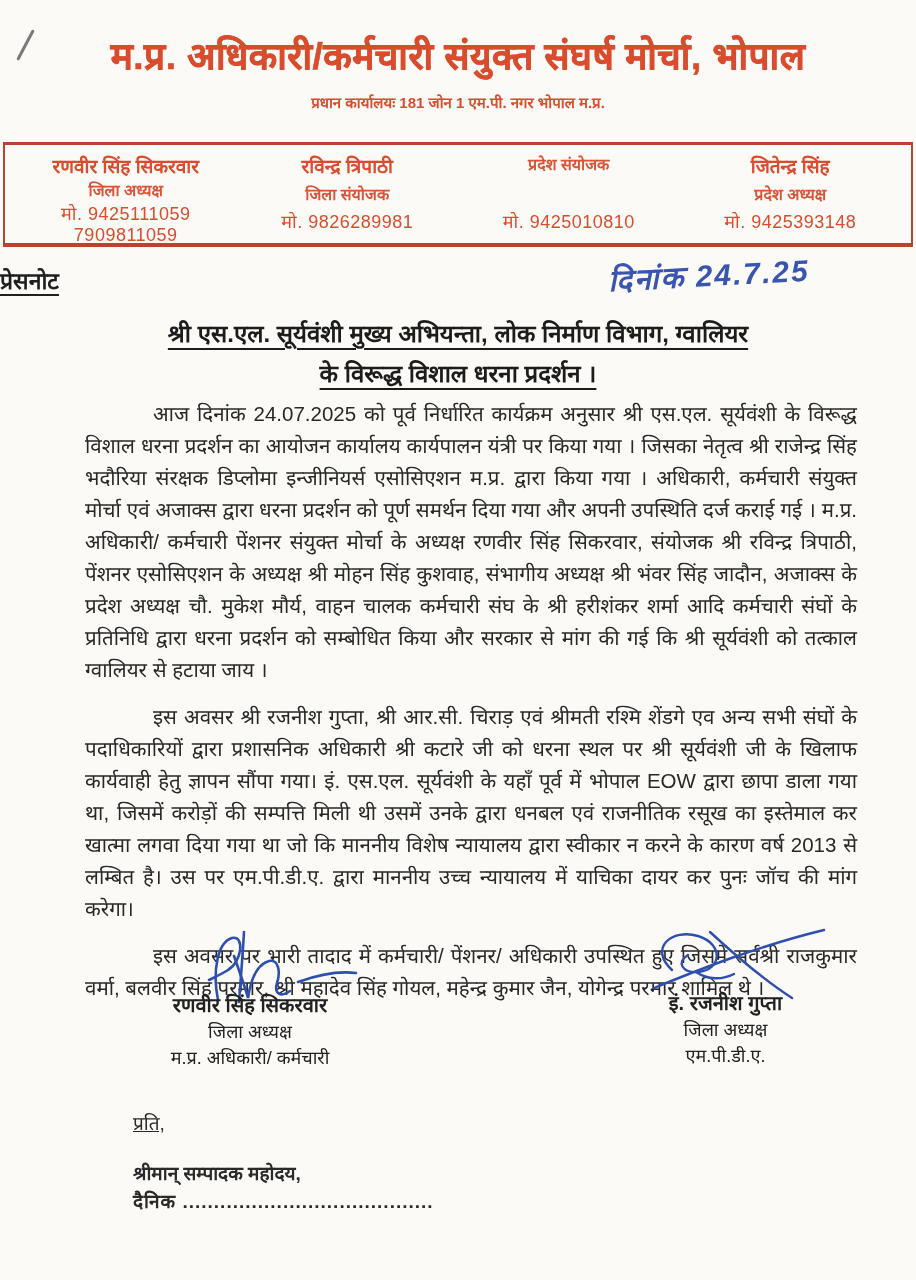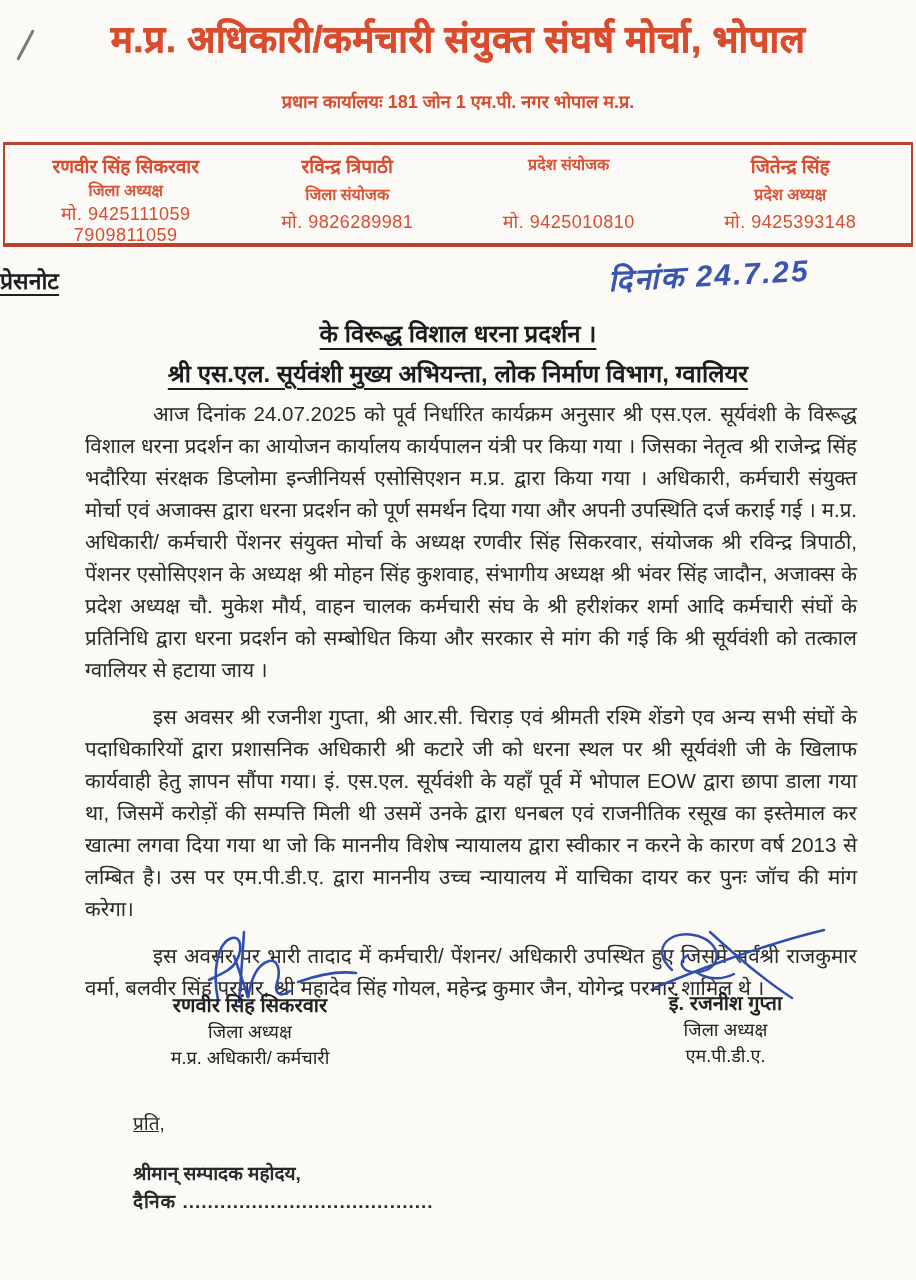--- a/index.html
+++ b/index.html
@@ -20,28 +20,28 @@
     overflow:hidden;
     color:var(--ink);
   }
   
   .pen-mark{
     position:absolute;left:24px;top:28px;width:3px;height:34px;
     background:#5a5a5a;transform:rotate(28deg);border-radius:2px;opacity:.8;
   }
   
   .org-title{
-    position:absolute;top:12px;left:0;width:100%;
+    position:absolute;top:29px;left:0;width:100%;
     text-align:center;font-size:37px;font-weight:bold;
     color:var(--accent);letter-spacing:.5px;
     -webkit-text-stroke:.6px var(--accent);
   }
   .office-lines{
     position:absolute;top:90px;left:0;width:100%;text-align:center;
-    color:var(--accent);font-weight:bold;font-size:18px;line-height:25px;
+    color:var(--accent);font-weight:bold;font-size:15px;line-height:25px;
   }
   .contact-band{
     position:absolute;top:142px;left:3px;right:3px;height:105px;
     border-top:3px solid var(--rule);
     border-bottom:4px solid var(--rule);
     border-left:2px solid var(--rule);
     border-right:2px solid var(--rule);
     display:flex;align-items:stretch;
     padding:8px 10px 10px 10px;
   }
@@ -128,22 +128,22 @@
       <div class="contact-phone">मो. 9425393148</div>
     </div>
   </div>
 
   <div class="pressnote">
     <span>प्रेसनोट</span>
   </div>
   <div class="hand-date">दिनांक 24.7.25</div>
 
   <div class="doc-title">
+    <div><span class="u">श्री एस.एल. सूर्यवंशी मुख्य अभियन्ता, लोक निर्माण विभाग, ग्वालियर</span></div>
     <div><span class="u">के विरूद्ध विशाल धरना प्रदर्शन ।</span></div>
-    <div><span class="u">श्री एस.एल. सूर्यवंशी मुख्य अभियन्ता, लोक निर्माण विभाग, ग्वालियर</span></div>
   </div>
 
   <div class="body-text">
     <p>आज दिनांक 24.07.2025 को पूर्व निर्धारित कार्यक्रम अनुसार श्री एस.एल. सूर्यवंशी के विरूद्ध विशाल धरना प्रदर्शन का आयोजन कार्यालय कार्यपालन यंत्री पर किया गया । जिसका नेतृत्व श्री राजेन्द्र सिंह भदौरिया संरक्षक डिप्लोमा इन्जीनियर्स एसोसिएशन म.प्र. द्वारा किया गया । अधिकारी, कर्मचारी संयुक्त मोर्चा एवं अजाक्स द्वारा धरना प्रदर्शन को पूर्ण समर्थन दिया गया और अपनी उपस्थिति दर्ज कराई गई । म.प्र. अधिकारी/ कर्मचारी पेंशनर संयुक्त मोर्चा के अध्यक्ष रणवीर सिंह सिकरवार, संयोजक श्री रविन्द्र त्रिपाठी, पेंशनर एसोसिएशन के अध्यक्ष श्री मोहन सिंह कुशवाह, संभागीय अध्यक्ष श्री भंवर सिंह जादौन, अजाक्स के प्रदेश अध्यक्ष चौ. मुकेश मौर्य, वाहन चालक कर्मचारी संघ के श्री हरीशंकर शर्मा आदि कर्मचारी संघों के प्रतिनिधि द्वारा धरना प्रदर्शन को सम्बोधित किया और सरकार से मांग की गई कि श्री सूर्यवंशी को तत्काल ग्वालियर से हटाया जाय ।</p>
     <p>इस अवसर श्री रजनीश गुप्ता, श्री आर.सी. चिराड़ एवं श्रीमती रश्मि शेंडगे एव अन्य सभी संघों के पदाधिकारियों द्वारा प्रशासनिक अधिकारी श्री कटारे जी को धरना स्थल पर श्री सूर्यवंशी जी के खिलाफ कार्यवाही हेतु ज्ञापन सौंपा गया।  इं. एस.एल. सूर्यवंशी के यहाँ पूर्व में भोपाल EOW द्वारा छापा डाला गया था, जिसमें करोड़ों की सम्पत्ति मिली थी उसमें उनके द्वारा धनबल एवं राजनीतिक रसूख का इस्तेमाल कर खात्मा लगवा दिया गया था जो कि माननीय विशेष न्यायालय द्वारा स्वीकार न करने के कारण वर्ष 2013 से लम्बित है। उस पर एम.पी.डी.ए. द्वारा माननीय उच्च न्यायालय में याचिका दायर कर पुनः जॉच की मांग करेगा।</p>
     <p>इस अवसर पर भारी तादाद में कर्मचारी/ पेंशनर/ अधिकारी उपस्थित हुए जिसमें सर्वश्री राजकुमार वर्मा, बलवीर सिंह परमार, श्री महादेव सिंह गोयल, महेन्द्र कुमार जैन, योगेन्द्र परमार शामिल थे ।</p>
   </div>
 
   <svg class="sig-svg sig-left-svg" width="175" height="78" viewBox="0 0 175 78">
     <g fill="none" stroke="#2f4fae" stroke-width="2.6" stroke-linecap="round">

